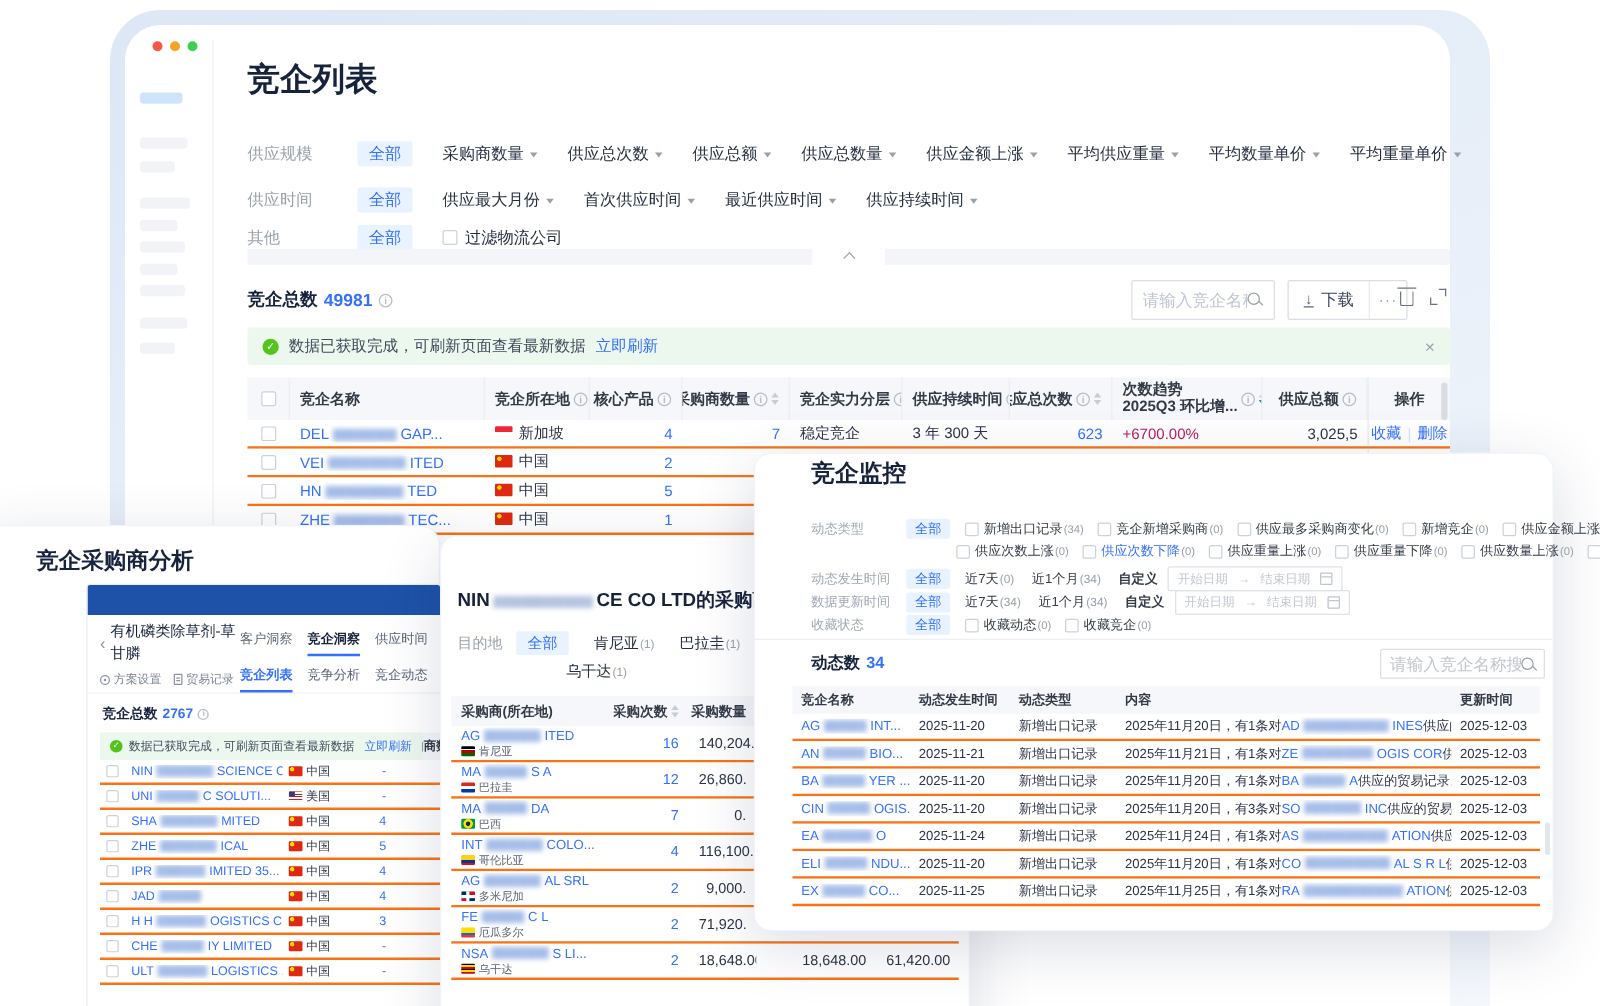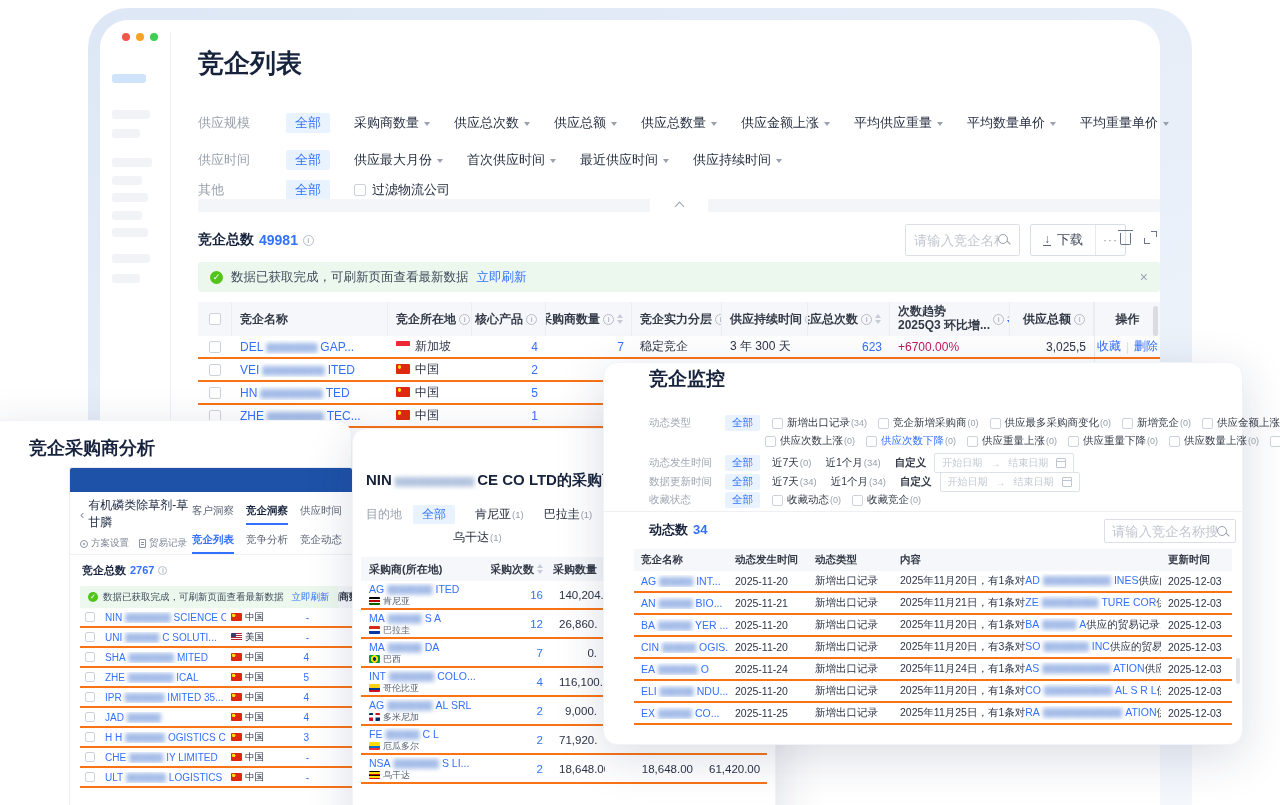--- a/index.html
+++ b/index.html
@@ -849,21 +849,21 @@
         <span class="td c-date">2025-11-20</span>
         <span class="td c-type">新增出口记录</span>
         <span class="td c-cont"><span>2025年11月20日，有1条对</span><a class="link"><span>AD</span><span class="blur blu">████████████</span><span>INES</span></a><span>供应的贸易记录。</span></span>
         <span class="td c-upd">2025-12-03</span>
       </div>
 
       <div class="tr">
         <span class="td c-name"><a class="link"><span>AN</span><span class="blur">██████</span><span>BIO...</span></a></span>
         <span class="td c-date">2025-11-21</span>
         <span class="td c-type">新增出口记录</span>
-        <span class="td c-cont"><span>2025年11月21日，有1条对</span><a class="link"><span>ZE</span><span class="blur blu">██████████</span><span>TURE COR</span></a><span>供应的贸易记录。</span></span>
+        <span class="td c-cont"><span>2025年11月21日，有1条对</span><a class="link"><span>ZE</span><span class="blur blu">██████████</span><span>OGIS COR</span></a><span>供应的贸易记录。</span></span>
         <span class="td c-upd">2025-12-03</span>
       </div>
 
       <div class="tr">
         <span class="td c-name"><a class="link"><span>BA</span><span class="blur">██████</span><span>YER ...</span></a></span>
         <span class="td c-date">2025-11-20</span>
         <span class="td c-type">新增出口记录</span>
         <span class="td c-cont"><span>2025年11月20日，有1条对</span><a class="link"><span>BA</span><span class="blur blu">██████</span><span>A</span></a><span>供应的贸易记录。</span></span>
         <span class="td c-upd">2025-12-03</span>
       </div>

